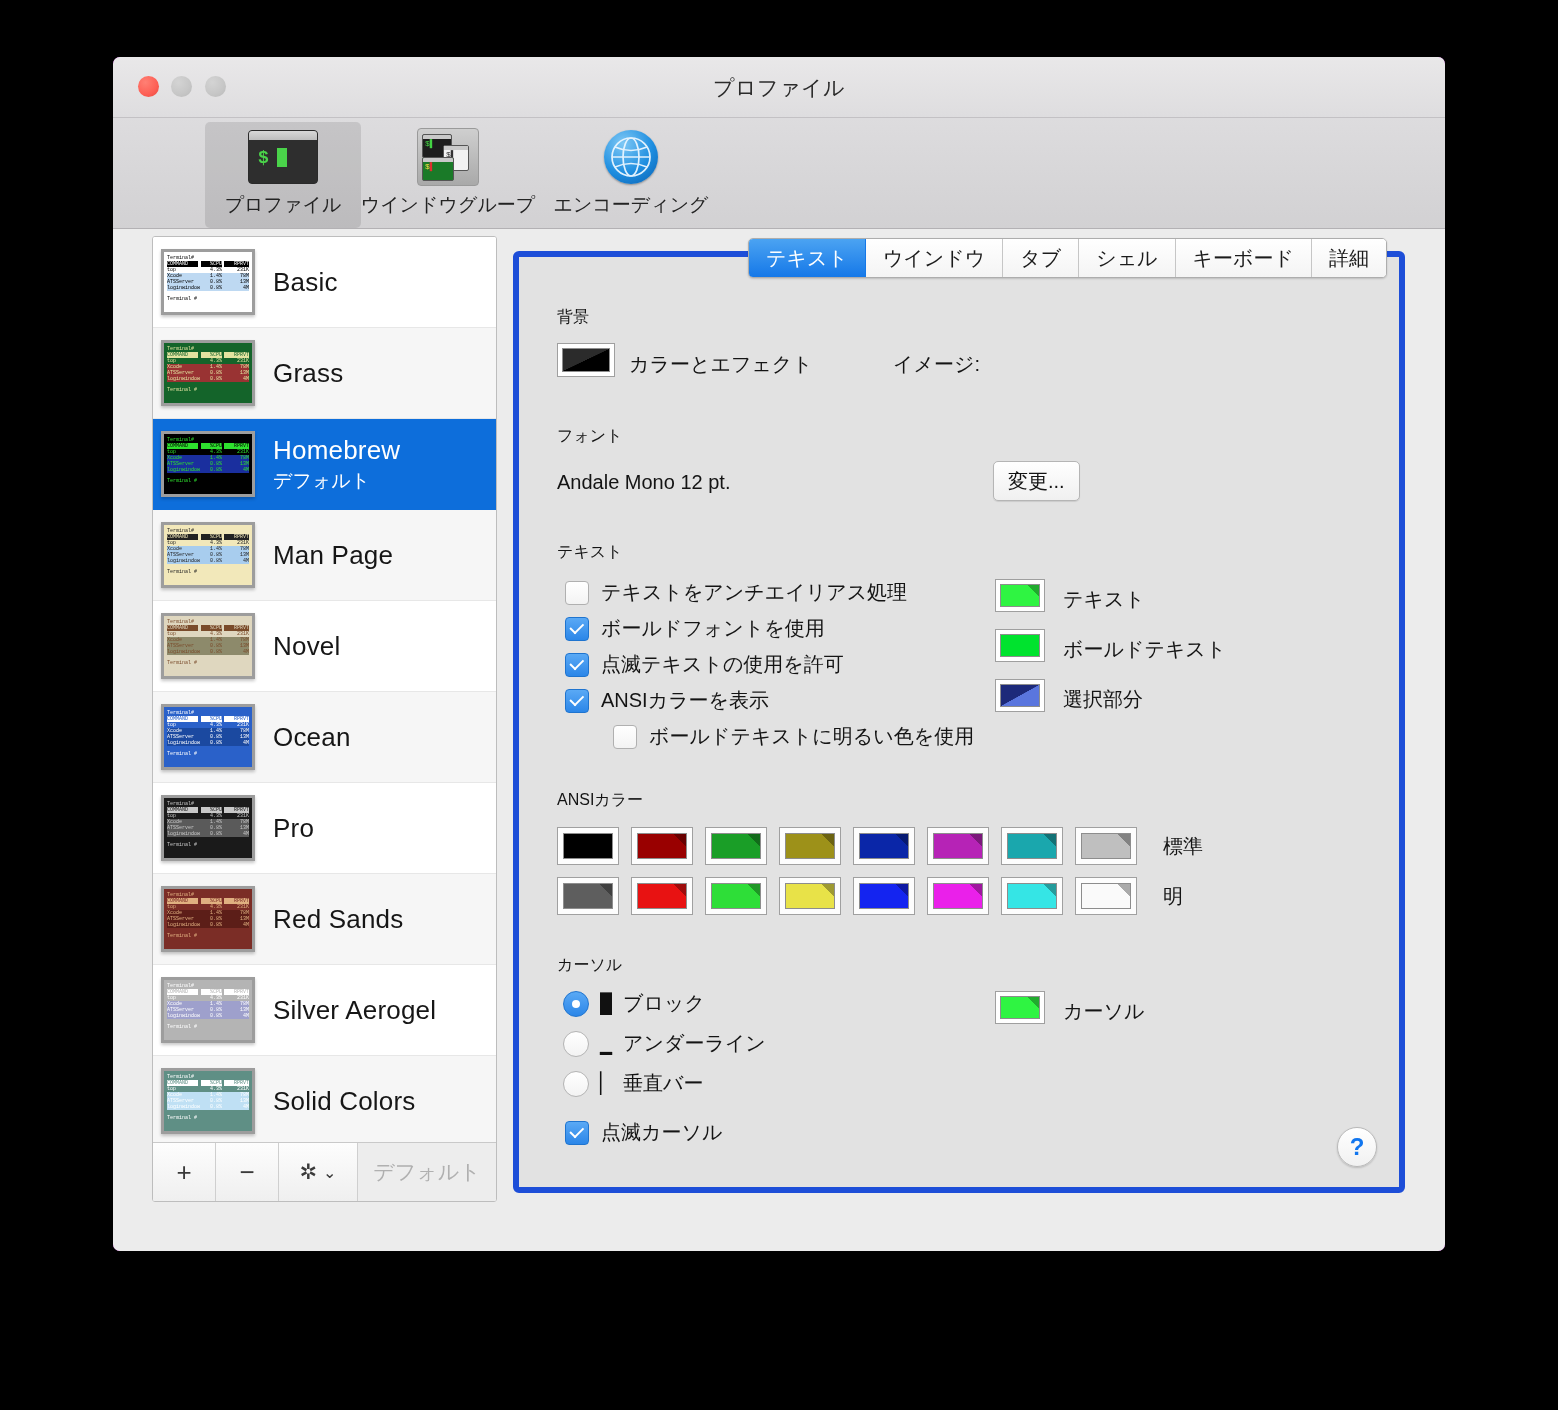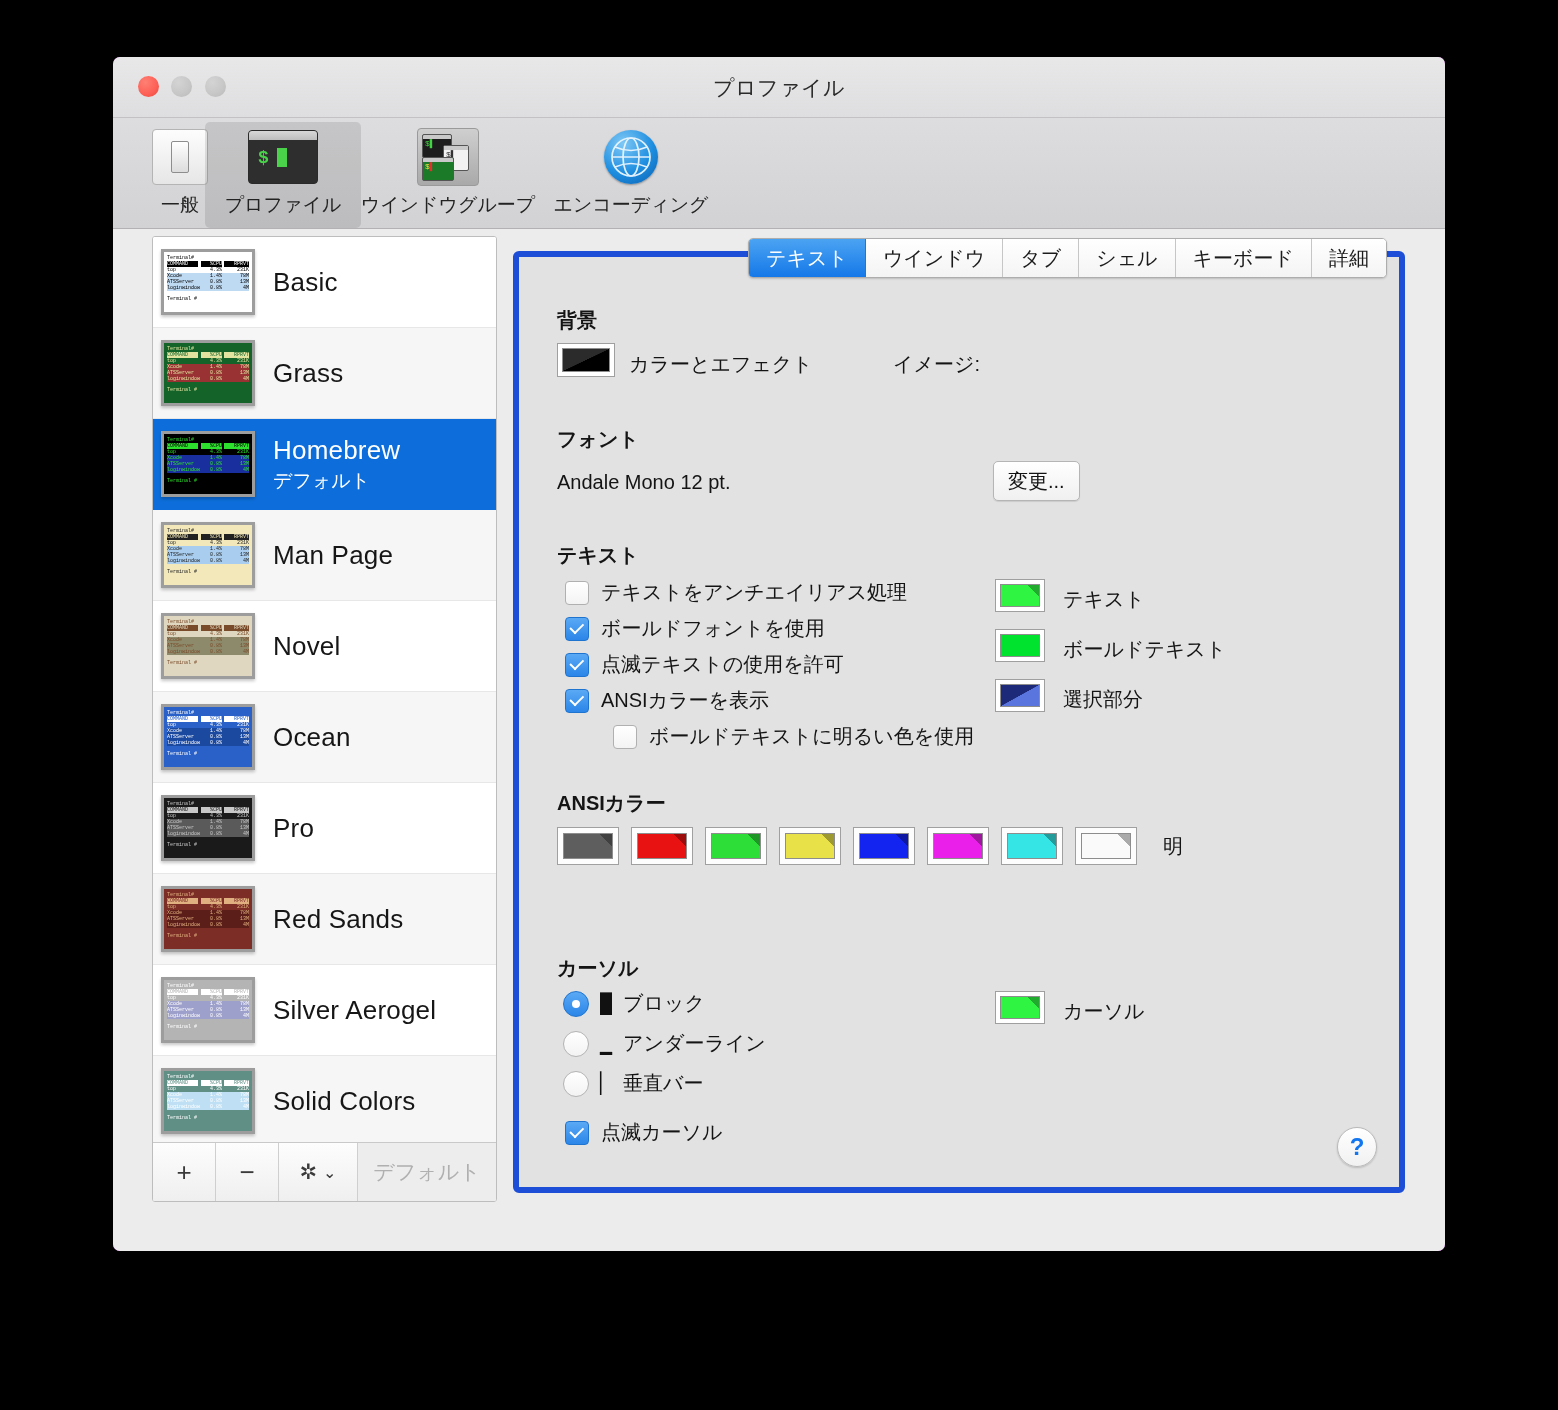--- a/index.html
+++ b/index.html
@@ -128,21 +128,21 @@
     box-shadow:0 1px 2px rgba(0,0,0,.17);background:#fff;
   }
   .tab{
     display:flex;align-items:center;justify-content:center;padding:0 17px;
     font-size:20px;color:#1b1b1b;background:linear-gradient(#ffffff,#f4f4f4);
     border-right:1px solid #c6c6c6;
   }
   .tab:last-child{border-right:none;}
   .tab.active{background:linear-gradient(#4ba3f2,#1578e8);color:#fff;border-right-color:#1578e8;}
 
-  .sechead{position:absolute;font-size:20px;font-weight:bold;color:#141414;}
+  .sechead{position:absolute;font-size:16px;font-weight:normal;color:#141414;}
   .lbl{position:absolute;font-size:20px;color:#141414;}
 
   
   .swatch{
     position:absolute;width:58px;height:34px;border:1px solid #9f9f9f;
     background:#fff;padding:4px;box-sizing:border-box;
     box-shadow:inset 0 0 0 1px #fff;
   }
   .swatch .inner{width:100%;height:100%;position:relative;overflow:hidden;border:1px solid #8d8d8d;box-sizing:border-box;}
   .swatch.sm{width:50px;height:33px;}
@@ -204,28 +204,20 @@
 
   <div id="titlebar">
     <div class="traffic red"></div>
     <div class="traffic yellow"></div>
     <div class="traffic green"></div>
     <div id="title">プロファイル</div>
   </div>
 
   <div id="toolbar">
 
-    <div class="tbitem" style="left:25px;width:66px;">
-      <div class="tbicon">
-        <div class="ico-general">
-            <i></i>
-          </div>
-      </div>
-      <div class="tblabel">一般</div>
-    </div>
 
     <div class="tbitem selected" style="left:92px;width:138px;">
       <div class="tbicon">
         <div class="ico-term">
           <div class="bar"></div>
           <div class="body">
               <span class="dollar">$</span>
               <span class="blk"></span>
             </div>
         </div>
@@ -717,20 +709,47 @@
           <div class="swatch sm" style="left: 476px; top: 422px;">
             <div class="inner" style="background: linear-gradient(to right bottom, rgb(29, 42, 122) 0%, rgb(29, 42, 122) 49.5%, rgb(90, 118, 222) 50.5%, rgb(90, 118, 222) 100%);"></div>
           </div>
           <div class="lbl" style="left: 544px; top: 429px;">選択部分</div>
         </div>
 
       <div class="sechead" style="left:38px;top:533px;">ANSIカラー</div>
       <div id="ansi-grid" style="left:38px;top:570px;">
           <div class="ansirow">
             <div class="ansi-sw">
+              <div class="inner" style="background: linear-gradient(225deg, rgba(0, 0, 0, 0.32) 0px, rgba(0, 0, 0, 0.32) 9px, rgba(0, 0, 0, 0) 9px) rgb(0, 0, 0);"></div>
+            </div>
+            <div class="ansi-sw">
+              <div class="inner" style="background: linear-gradient(225deg, rgba(0, 0, 0, 0.32) 0px, rgba(0, 0, 0, 0.32) 9px, rgba(0, 0, 0, 0) 9px) rgb(153, 0, 0);"></div>
+            </div>
+            <div class="ansi-sw">
+              <div class="inner" style="background: linear-gradient(225deg, rgba(0, 0, 0, 0.32) 0px, rgba(0, 0, 0, 0.32) 9px, rgba(0, 0, 0, 0) 9px) rgb(26, 158, 39);"></div>
+            </div>
+            <div class="ansi-sw">
+              <div class="inner" style="background: linear-gradient(225deg, rgba(0, 0, 0, 0.32) 0px, rgba(0, 0, 0, 0.32) 9px, rgba(0, 0, 0, 0) 9px) rgb(157, 145, 25);"></div>
+            </div>
+            <div class="ansi-sw">
+              <div class="inner" style="background: linear-gradient(225deg, rgba(0, 0, 0, 0.32) 0px, rgba(0, 0, 0, 0.32) 9px, rgba(0, 0, 0, 0) 9px) rgb(10, 38, 168);"></div>
+            </div>
+            <div class="ansi-sw">
+              <div class="inner" style="background: linear-gradient(225deg, rgba(0, 0, 0, 0.32) 0px, rgba(0, 0, 0, 0.32) 9px, rgba(0, 0, 0, 0) 9px) rgb(182, 35, 182);"></div>
+            </div>
+            <div class="ansi-sw">
+              <div class="inner" style="background: linear-gradient(225deg, rgba(0, 0, 0, 0.32) 0px, rgba(0, 0, 0, 0.32) 9px, rgba(0, 0, 0, 0) 9px) rgb(26, 167, 173);"></div>
+            </div>
+            <div class="ansi-sw">
+              <div class="inner" style="background: linear-gradient(225deg, rgba(0, 0, 0, 0.32) 0px, rgba(0, 0, 0, 0.32) 9px, rgba(0, 0, 0, 0) 9px) rgb(191, 191, 191);"></div>
+            </div>
+            <div class="rowlabel">標準</div>
+          </div>
+          <div class="ansirow">
+            <div class="ansi-sw">
               <div class="inner" style="background: linear-gradient(225deg, rgba(0, 0, 0, 0.32) 0px, rgba(0, 0, 0, 0.32) 9px, rgba(0, 0, 0, 0) 9px) rgb(94, 94, 94);"></div>
             </div>
             <div class="ansi-sw">
               <div class="inner" style="background: linear-gradient(225deg, rgba(0, 0, 0, 0.32) 0px, rgba(0, 0, 0, 0.32) 9px, rgba(0, 0, 0, 0) 9px) rgb(232, 18, 18);"></div>
             </div>
             <div class="ansi-sw">
               <div class="inner" style="background: linear-gradient(225deg, rgba(0, 0, 0, 0.32) 0px, rgba(0, 0, 0, 0.32) 9px, rgba(0, 0, 0, 0) 9px) rgb(46, 222, 56);"></div>
             </div>
             <div class="ansi-sw">
               <div class="inner" style="background: linear-gradient(225deg, rgba(0, 0, 0, 0.32) 0px, rgba(0, 0, 0, 0.32) 9px, rgba(0, 0, 0, 0) 9px) rgb(232, 226, 72);"></div>

